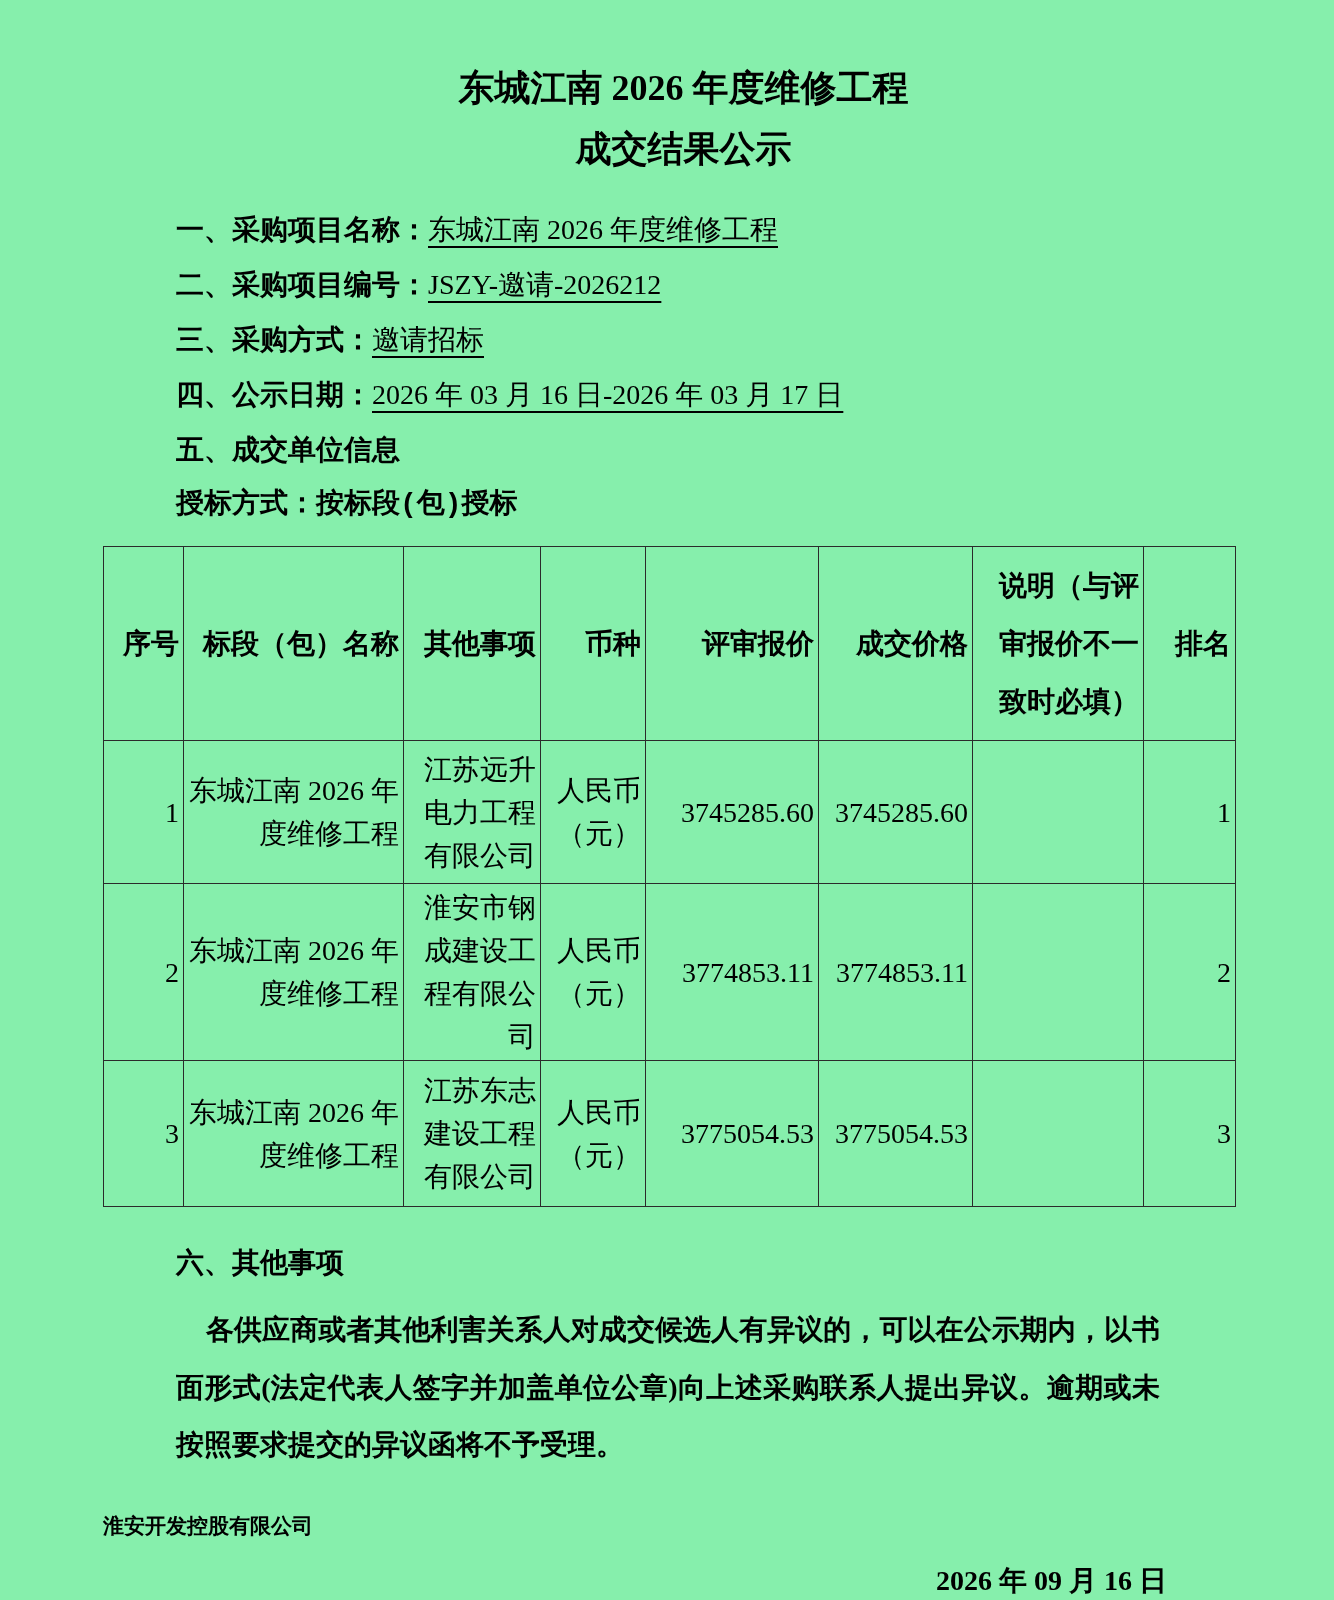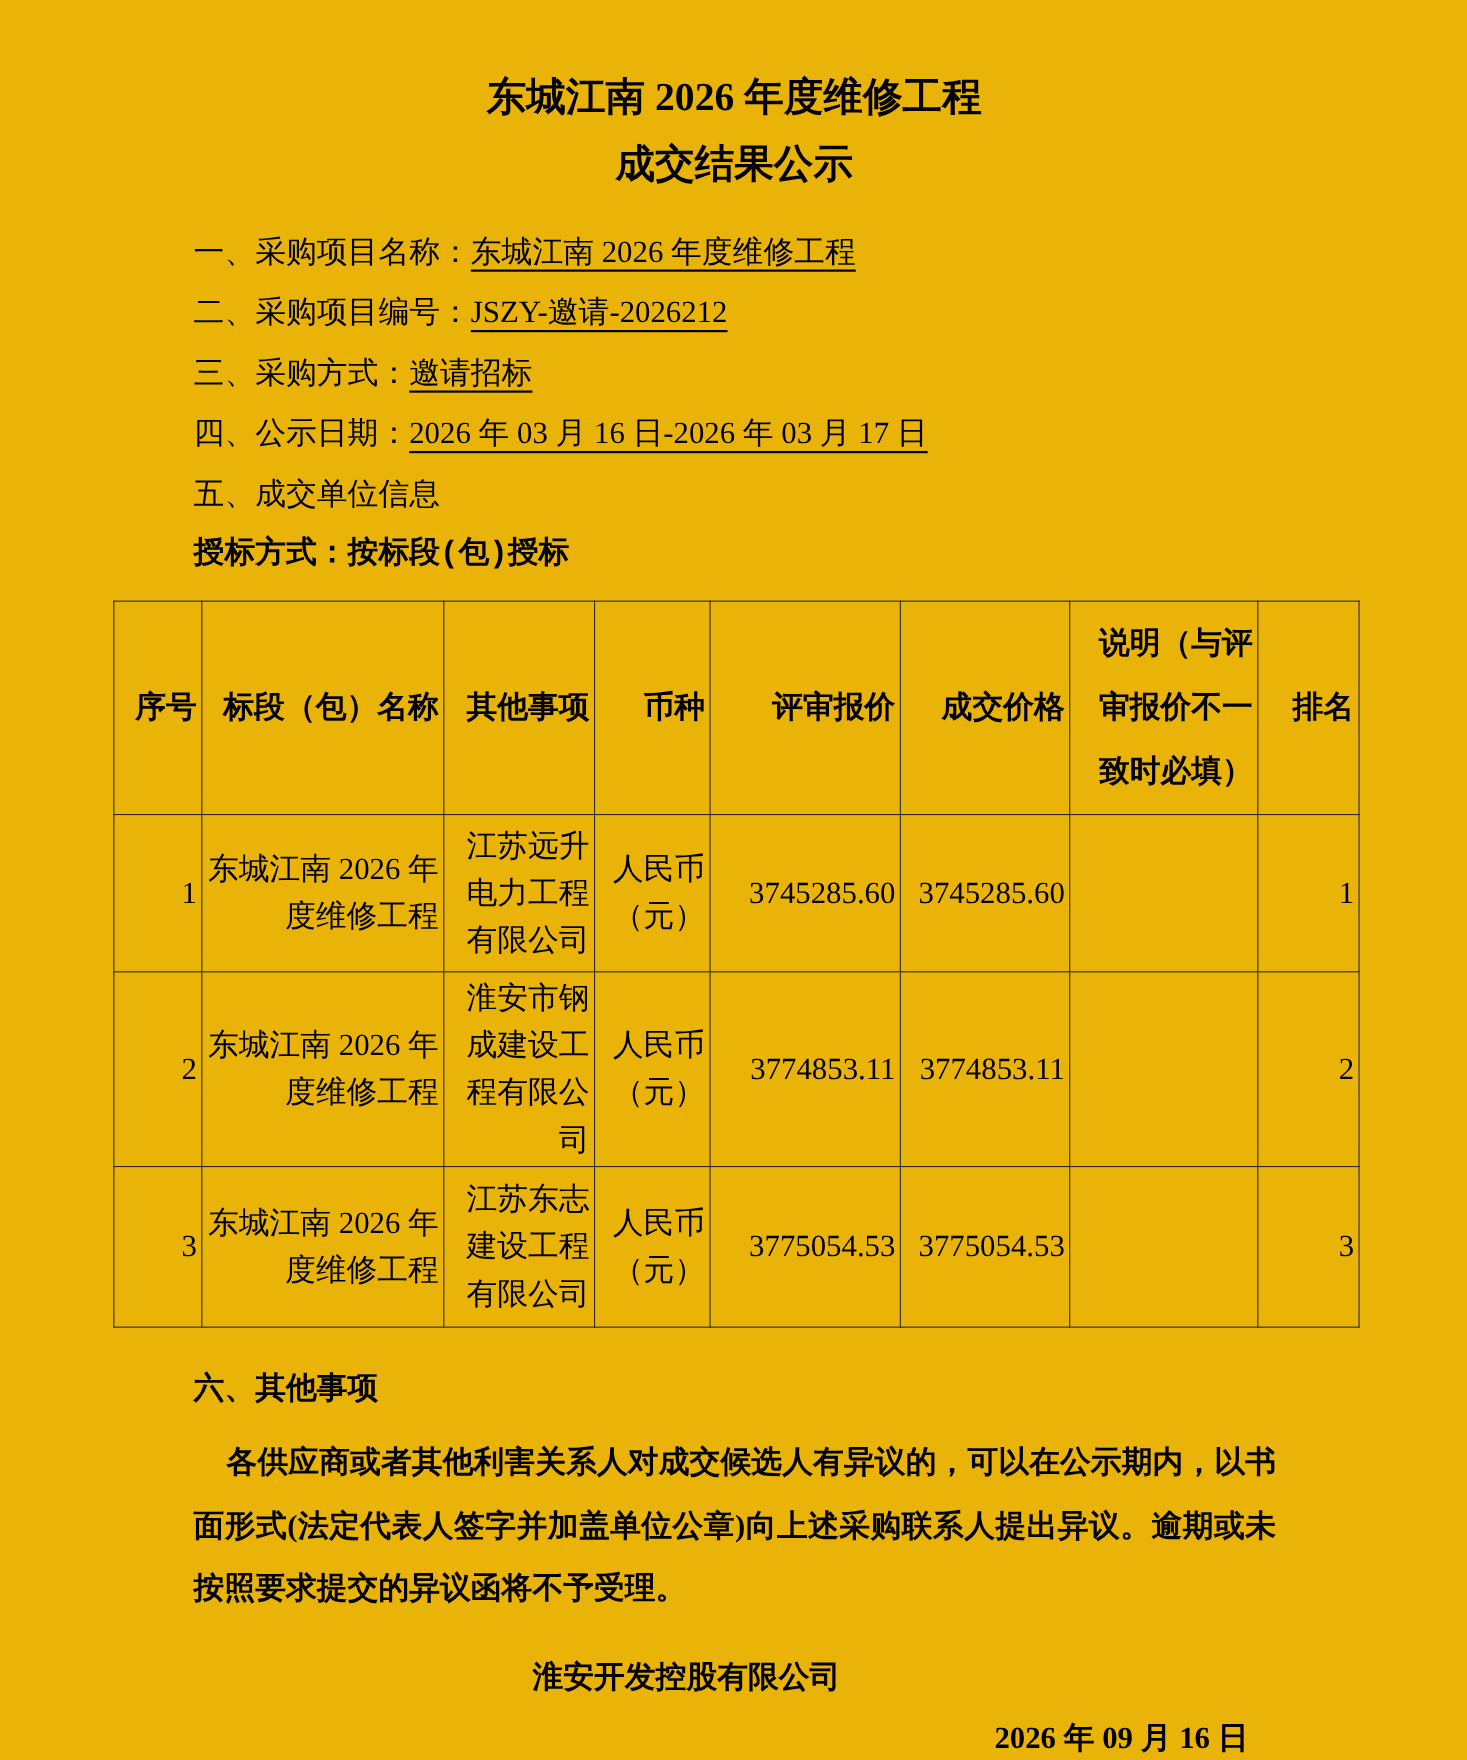--- a/index.html
+++ b/index.html
@@ -6,39 +6,39 @@
   html, body {
     margin: 0; padding: 0;
     background: #ffffff;
     color: #000000;
     font-family: "Liberation Serif", "DejaVu Serif", serif;
   }
   .page {
     position: relative;
     width: 1334px;
     height: 1600px;
-    background: #eab308;
-    padding: 58px 102px 0 103px;
+    background: #86efac;
+    padding: 58px 70px 0 103px;
     overflow: hidden;
   }
   .title {
     text-align: center;
     font-weight: bold;
     font-size: 36px;
     line-height: 61px;
   }
   .items { margin-top: 22px; }
   .item {
     margin-left: 73px;
     font-size: 28px;
     height: 55px;
     line-height: 55px;
     white-space: nowrap;
   }
-  .item-label { font-weight: normal; }
+  .item-label { font-weight: bold; }
   .item-value {
     text-decoration: underline;
     text-underline-offset: 7px;
     text-decoration-thickness: 1.5px;
   }
   .award-line {
     margin-left: 73px;
     font-size: 28px;
     height: 55px;
     line-height: 55px;
@@ -84,23 +84,23 @@
     margin-left: 73px;
     width: 984px;
     font-size: 28px;
     font-weight: bold;
     line-height: 57.5px;
     text-align: justify;
     text-indent: 30px;
   }
   .signature-company {
     margin-top: 32px;
-    text-align: center;
+    text-align: left;
     padding-right: 87px;
-    font-size: 28px;
+    font-size: 21px;
     font-weight: bold;
     line-height: 40px;
   }
   .signature-date {
     margin-top: 15px;
     text-align: right;
     padding-right: 97px;
     font-size: 28px;
     font-weight: bold;
     line-height: 40px;

